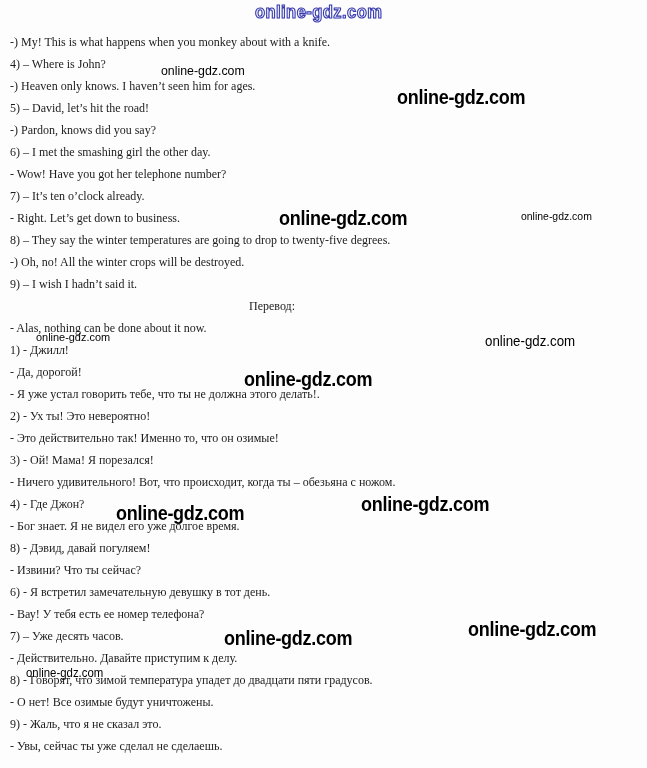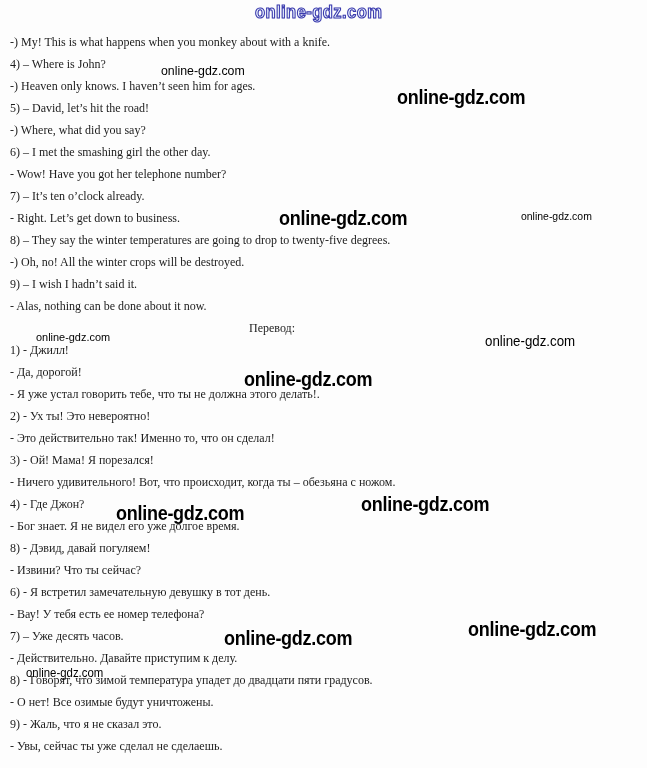--- a/index.html
+++ b/index.html
@@ -55,35 +55,35 @@
 </style>
 </head>
 <body>
 
 <div class="page" style="background: rgb(253, 253, 253);">
   <div class="text-lines" style="color: rgb(27, 27, 27);">
       <div class="line">-) My! This is what happens when you monkey about with a knife.</div>
       <div class="line">4) – Where is John?</div>
       <div class="line">-) Heaven only knows. I haven’t seen him for ages.</div>
       <div class="line">5) – David, let’s hit the road!</div>
-      <div class="line">-) Where, what did you say?</div>
+      <div class="line">-) Pardon, knows did you say?</div>
       <div class="line">6) – I met the smashing girl the other day.</div>
       <div class="line">- Wow! Have you got her telephone number?</div>
       <div class="line">7) – It’s ten o’clock already.</div>
       <div class="line">- Right. Let’s get down to business.</div>
       <div class="line">8) – They say the winter temperatures are going to drop to twenty-five degrees.</div>
       <div class="line">-) Oh, no! All the winter crops will be destroyed.</div>
       <div class="line">9) – I wish I hadn’t said it.</div>
+      <div class="line center">Перевод:</div>
       <div class="line">- Alas, nothing can be done about it now.</div>
-      <div class="line center">Перевод:</div>
       <div class="line">1) - Джилл!</div>
       <div class="line">- Да, дорогой!</div>
       <div class="line">- Я уже устал говорить тебе, что ты не должна этого делать!.</div>
       <div class="line">2) - Ух ты! Это невероятно!</div>
-      <div class="line">- Это действительно так! Именно то, что он сделал!</div>
+      <div class="line">- Это действительно так! Именно то, что он озимые!</div>
       <div class="line">3) - Ой! Мама! Я порезался!</div>
       <div class="line">- Ничего удивительного! Вот, что происходит, когда ты – обезьяна с ножом.</div>
       <div class="line">4) - Где Джон?</div>
       <div class="line">- Бог знает. Я не видел его уже долгое время.</div>
       <div class="line">8) - Дэвид, давай погуляем!</div>
       <div class="line">- Извини? Что ты сейчас?</div>
       <div class="line">6) - Я встретил замечательную девушку в тот день.</div>
       <div class="line">- Вау! У тебя есть ее номер телефона?</div>
       <div class="line">7) – Уже десять часов.</div>
       <div class="line">- Действительно. Давайте приступим к делу.</div>

